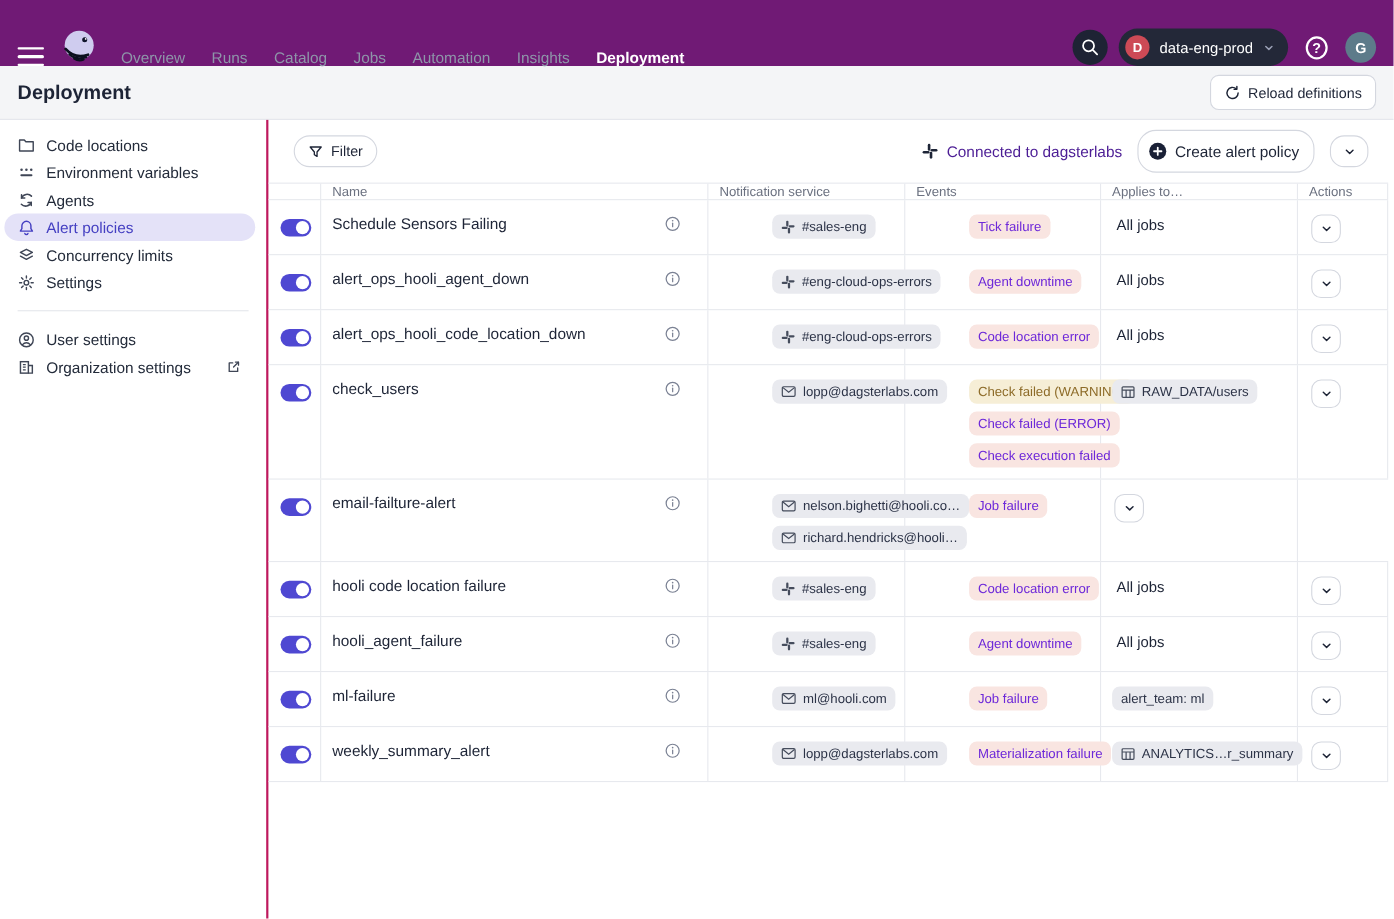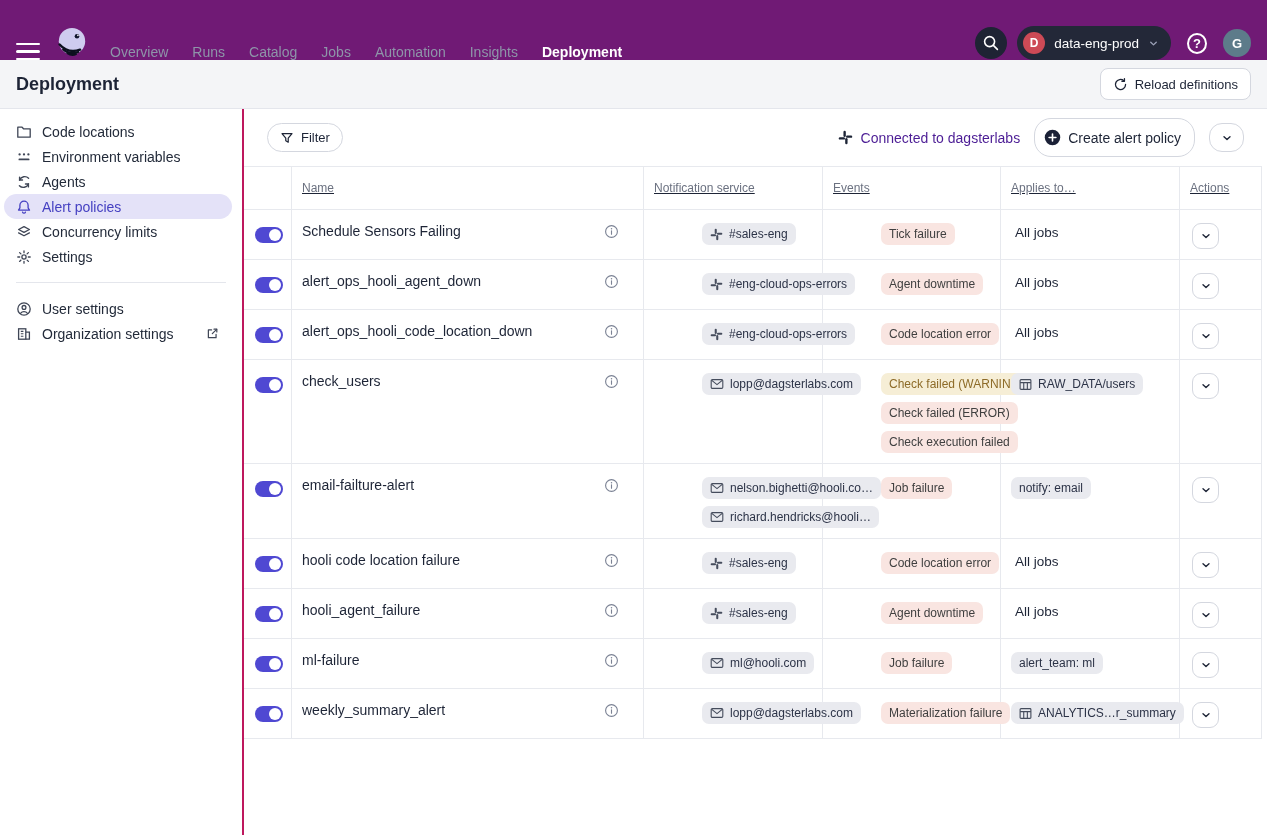--- a/index.html
+++ b/index.html
@@ -61,40 +61,40 @@
   .pill-btn { border-radius:16px; height:29px; }
   .toolbar-right { display:flex; align-items:center; gap:14px; }
   .connected { display:flex; align-items:center; gap:8px; font-size:14px; color:#4c1d95; }
   .connected .ic svg { width:15px; height:15px; }
   .create { height:39px; border-radius:17px; font-size:14px; padding:0 13px 0 9px; }
   .chev-btn { width:35px; height:29px; border-radius:13px; padding:0; justify-content:center; }
 
   
   .table { margin-right:5px; }
   .thead, .trow { display:grid; grid-template-columns:48px 352px 179px 178px 179px 1fr; }
-  .thead { border-top:1px solid #e7e9ee; border-bottom:1px solid #e7e9ee; height:44px;text-decoration:underline; }
+  .thead { border-top:1px solid #e7e9ee; border-bottom:1px solid #e7e9ee; height:16px; }
   .th { font-size:12px; color:#6b7180; display:flex; align-items:center; padding:0 10px;
     border-right:1px solid #e7e9ee; }
   .trow { border-bottom:1px solid #e7e9ee; min-height:50px; }
   .cell { border-right:1px solid #e7e9ee; padding:13px 10px 10px; }
   .c-toggle { padding:17px 0 0 11px; }
   .toggle { width:28px; height:16px; border-radius:9px; background:#4f48d2; border:none; position:relative;
     cursor:pointer; padding:0; }
   .toggle .knob { position:absolute; right:2px; top:2px; width:12px; height:12px; background:#fff;
     border-radius:50%; }
   .c-name { display:flex; justify-content:space-between; align-items:flex-start; font-size:14px;
     color:#1d2436; padding-right:24px; }
   .info { color:#7b8294; display:inline-flex; cursor:pointer; margin-top:1px; }
   .stack { display:flex; flex-direction:column; gap:7px; align-items:flex-start;margin-left:48px; }
   .pill-gray { display:inline-flex; align-items:center; gap:6px; background:#e9eaef; border-radius:7px;
     height:22px; padding:0 8px; font-size:12px; color:#2c3347; white-space:nowrap; }
   .pill-gray .ic { color:#454c5c; }
   .pill-evt { display:inline-flex; align-items:center; border-radius:7px; height:22px; padding:0 8px;
     font-size:12px; white-space:nowrap; }
-  .evt-error { background:#f9e5e1; color:#404040; }
+  .evt-error { background:#f9e5e1; color:#6d28d9; }
   .evt-warning { background:#f6eed6; color:#8d6b28; }
   .applies-text { font-size:13.5px; color:#1d2436; margin-top:2px; display:inline-block; margin-left:4px; }
   .c-actions { padding:13px 0 0 12px; }
   .action-btn { width:27px; height:26px; border-radius:9px; border:1px solid #d4d7df; background:#fff;
     display:flex; align-items:center; justify-content:center; cursor:pointer; color:#1d2436; padding:0; }
 </style>
 </head>
 <body>
 
 <header class="navbar">
@@ -516,23 +516,20 @@
                   </span>
                   <span>richard.hendricks@hooli…</span>
                 </span>
               </div>
             </div>
             <div class="cell">
               <div class="stack">
                 <span class="pill-evt evt-error">Job failure</span>
               </div>
             </div>
-            <div class="cell"><span class="pill-gray">
-                <span>notify: email</span>
-              </span></div>
             <div class="cell c-actions">
               <button class="action-btn">
                 <span class="ic">
                   <svg width="12" height="12" viewBox="0 0 16 16" fill="none" stroke="currentColor" stroke-width="1.8" stroke-linecap="round" stroke-linejoin="round">
                     <path d="M4 6.2L8 10l4-3.8"></path>
                   </svg>
                 </span>
               </button>
             </div>
           </div>

